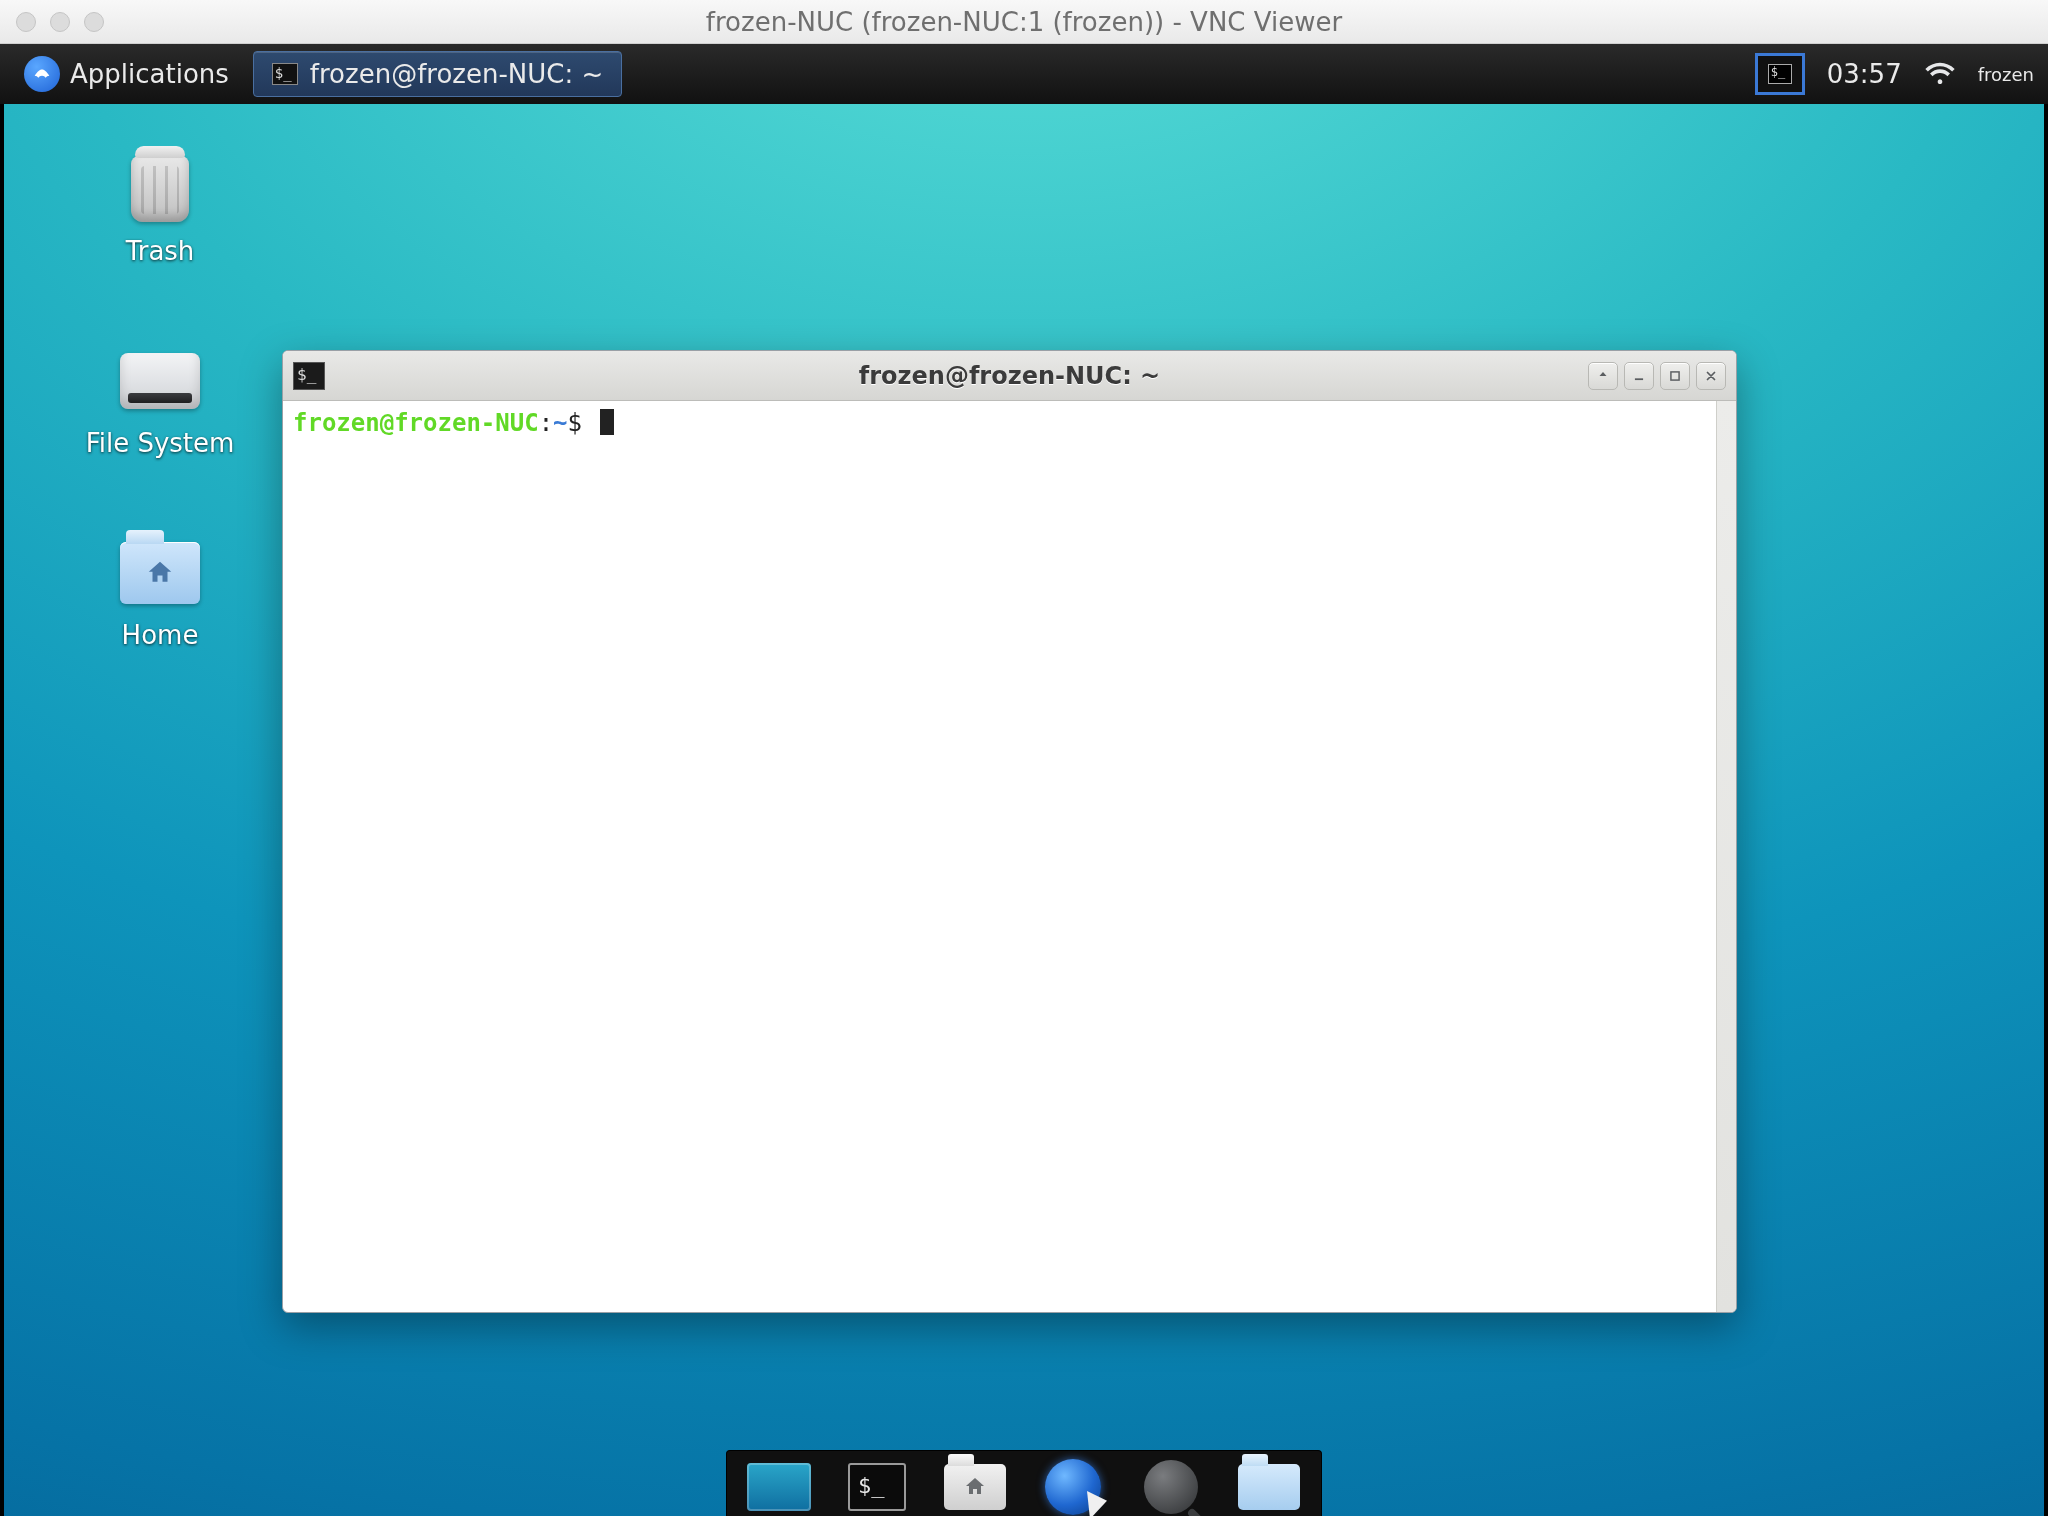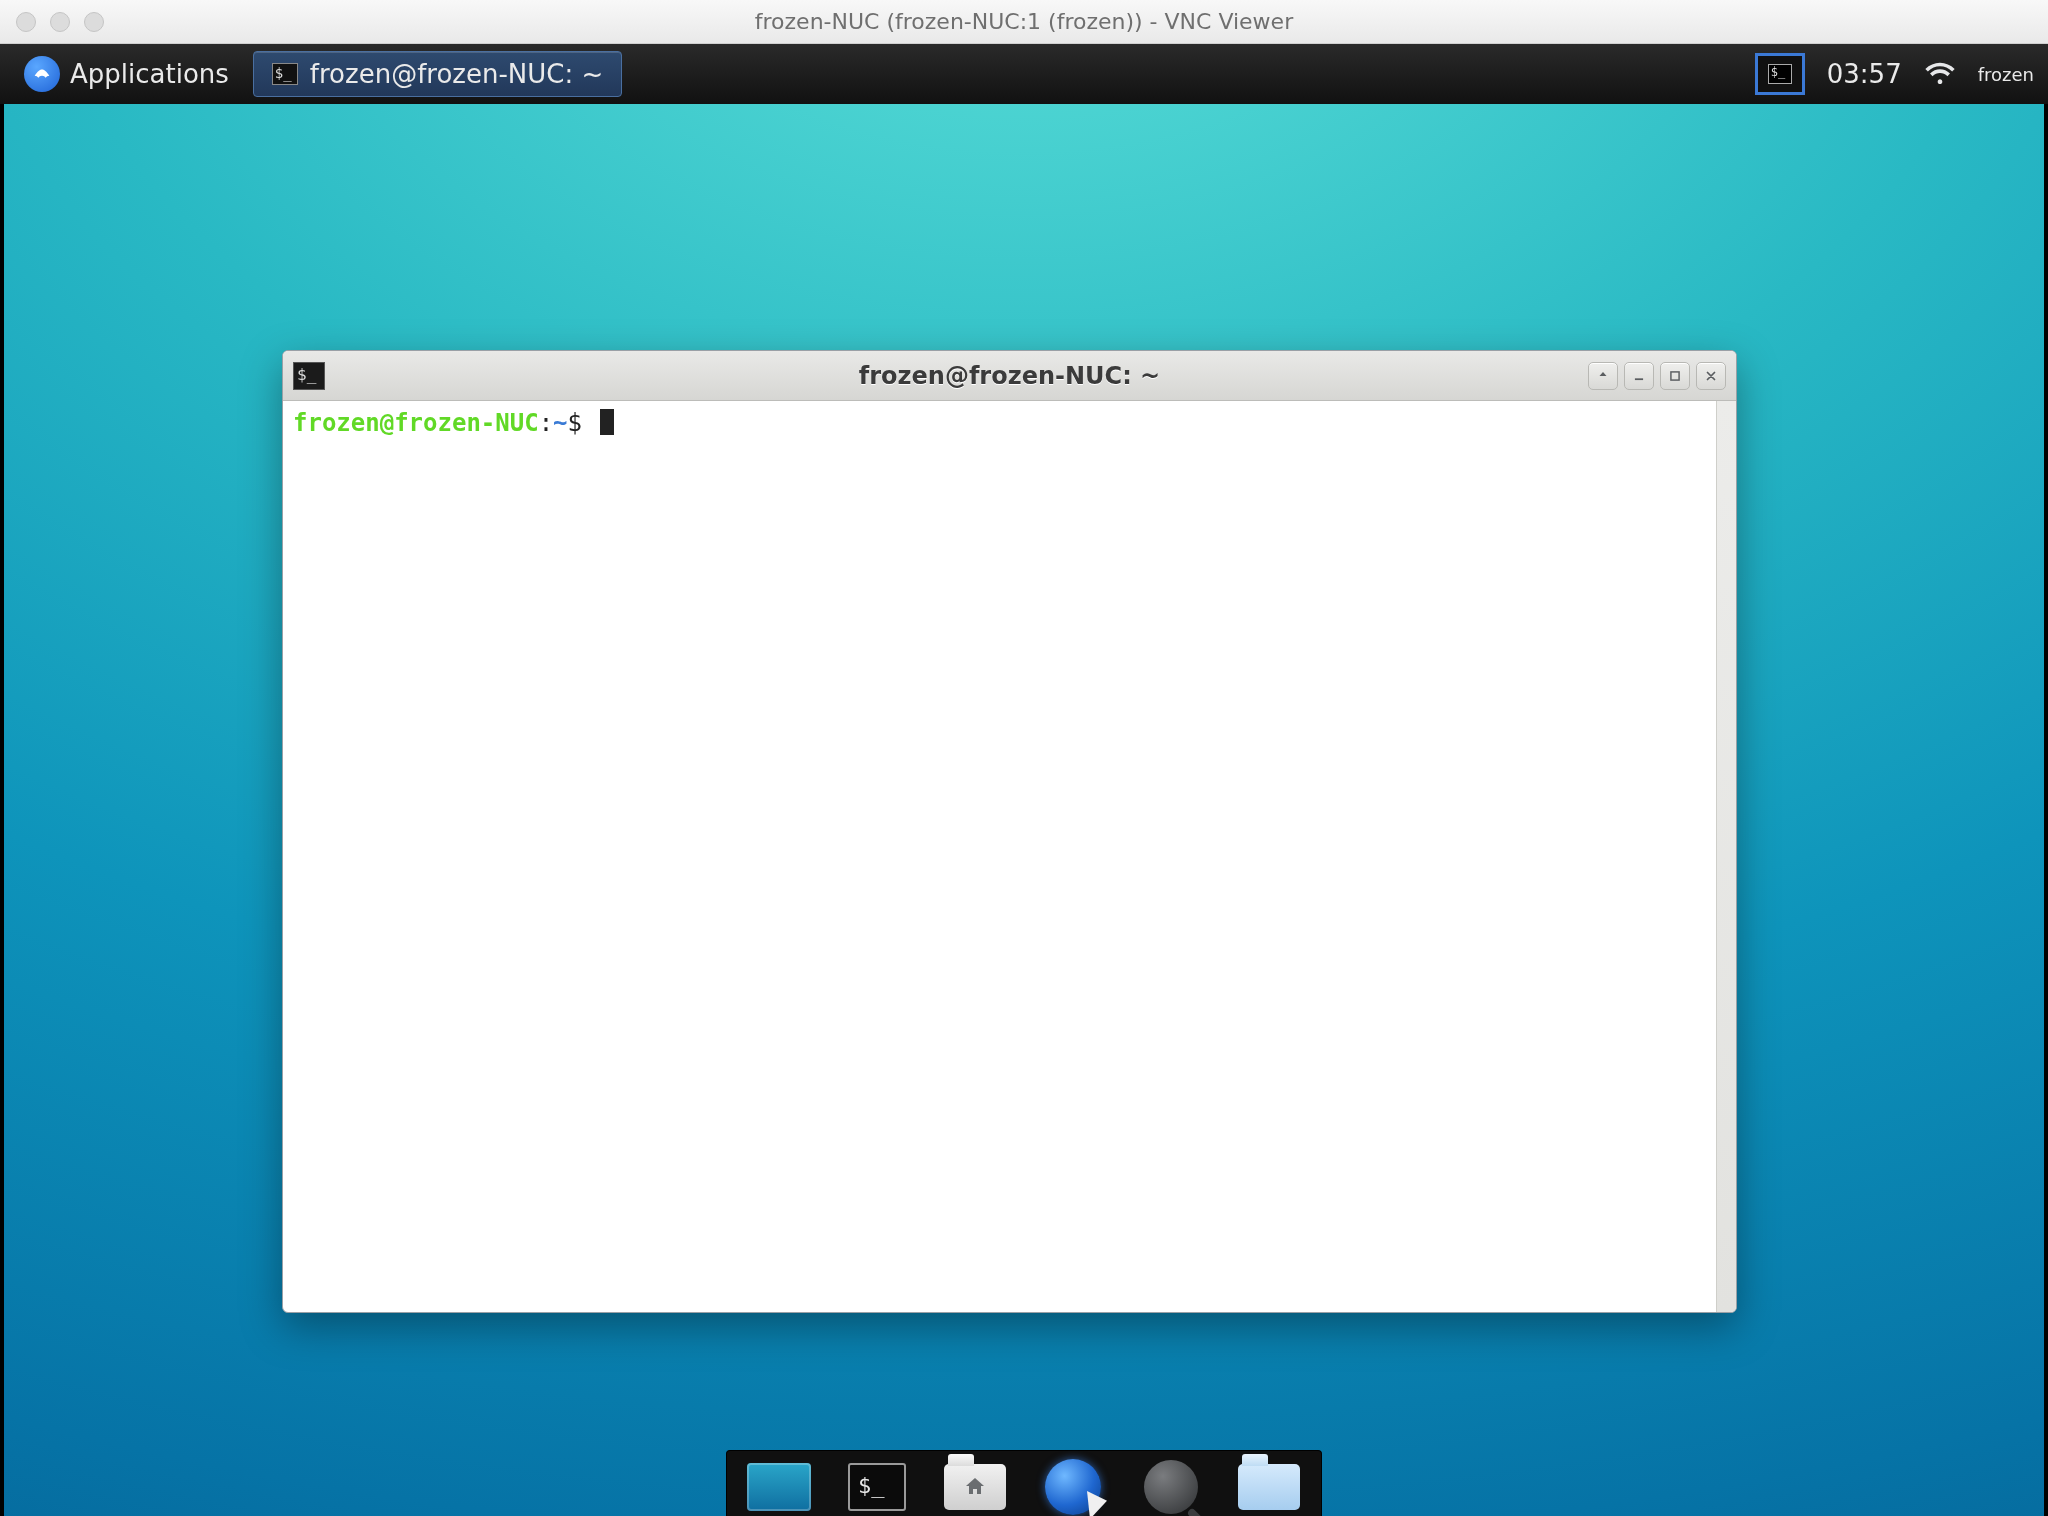--- a/index.html
+++ b/index.html
@@ -7,21 +7,21 @@
 
   
   .vnc-window { width: 2048px; height: 1516px; background: #f1f1f1; display: flex; flex-direction: column; }
   .vnc-titlebar {
     height: 44px; background: linear-gradient(#f8f8f8,#e9e9e9);
     display: flex; align-items: center; padding: 0 16px; border-bottom: 1px solid #d0d0d0;
     position: relative;
   }
   .vnc-traffic { display: flex; gap: 14px; }
   .vnc-dot { width: 20px; height: 20px; border-radius: 50%; background: #dcdcdc; border:1px solid #c5c5c5; }
-  .vnc-title { position:absolute; left:0; right:0; text-align:center; font-size: 22px; color:#6f6f6f; pointer-events:none; }
+  .vnc-title { position:absolute; left:0; right:0; text-align:center; font-size: 26px; color:#6f6f6f; pointer-events:none; }
 
   
   .remote {
     flex: 1; position: relative; overflow: hidden;
     background: radial-gradient(ellipse 160% 140% at 50% -10%, #5ce0d8 0%, #29b9c4 30%, #0e94bb 55%, #0673a6 80%, #045a8d 100%);
   }
   .remote-black-left, .remote-black-right { position:absolute; top:0; bottom:0; width:4px; background:#000; }
   .remote-black-left { left:0; } .remote-black-right { right:0; }
 
   
@@ -217,20 +217,46 @@
         <span class="clock">03:57</span>
         <span class="wifi-icon">
           <svg viewBox="0 0 24 24">
               <path d="M12 19.5c.97 0 1.75-.78 1.75-1.75S12.97 16 12 16s-1.75.78-1.75 1.75S11.03 19.5 12 19.5zM4.5 11.7l1.9 1.9C8 12 9.9 11.2 12 11.2s4 .8 5.6 2.4l1.9-1.9C17.4 9.6 14.8 8.5 12 8.5S6.6 9.6 4.5 11.7zM1 8.2l1.9 1.9C5.5 7.5 8.6 6.2 12 6.2s6.5 1.3 9.1 3.9L23 8.2C20 5.2 16.1 3.5 12 3.5S4 5.2 1 8.2z"></path>
             </svg>
         </span>
         <span class="username">frozen</span>
       </div>
     </div>
 
+    <div class="desktop-icons">
+      <div class="dicon">
+        <div class="glyph">
+            <div class="trash-can"></div>
+          </div>
+        <span>Trash</span>
+      </div>
+      <div class="dicon">
+        <div class="glyph">
+            <div class="drive"></div>
+          </div>
+        <span>File System</span>
+      </div>
+      <div class="dicon">
+        <div class="glyph">
+          <div class="folder">
+            <span class="home-glyph">
+              <svg viewBox="0 0 24 24">
+                  <path d="M12 3l9 8h-3v8h-4v-5h-4v5H6v-8H3z"></path>
+                </svg>
+            </span>
+          </div>
+        </div>
+        <span>Home</span>
+      </div>
+    </div>
 
     <div class="term-window">
       <div class="term-titlebar">
         <span class="left-ico"></span>
         <div class="term-title">frozen@frozen-NUC: ~</div>
         <div class="term-controls">
           <div class="tc-btn">
             <svg viewBox="0 0 24 24">
                 <path d="M12 5l6 7H6z"></path>
               </svg>

